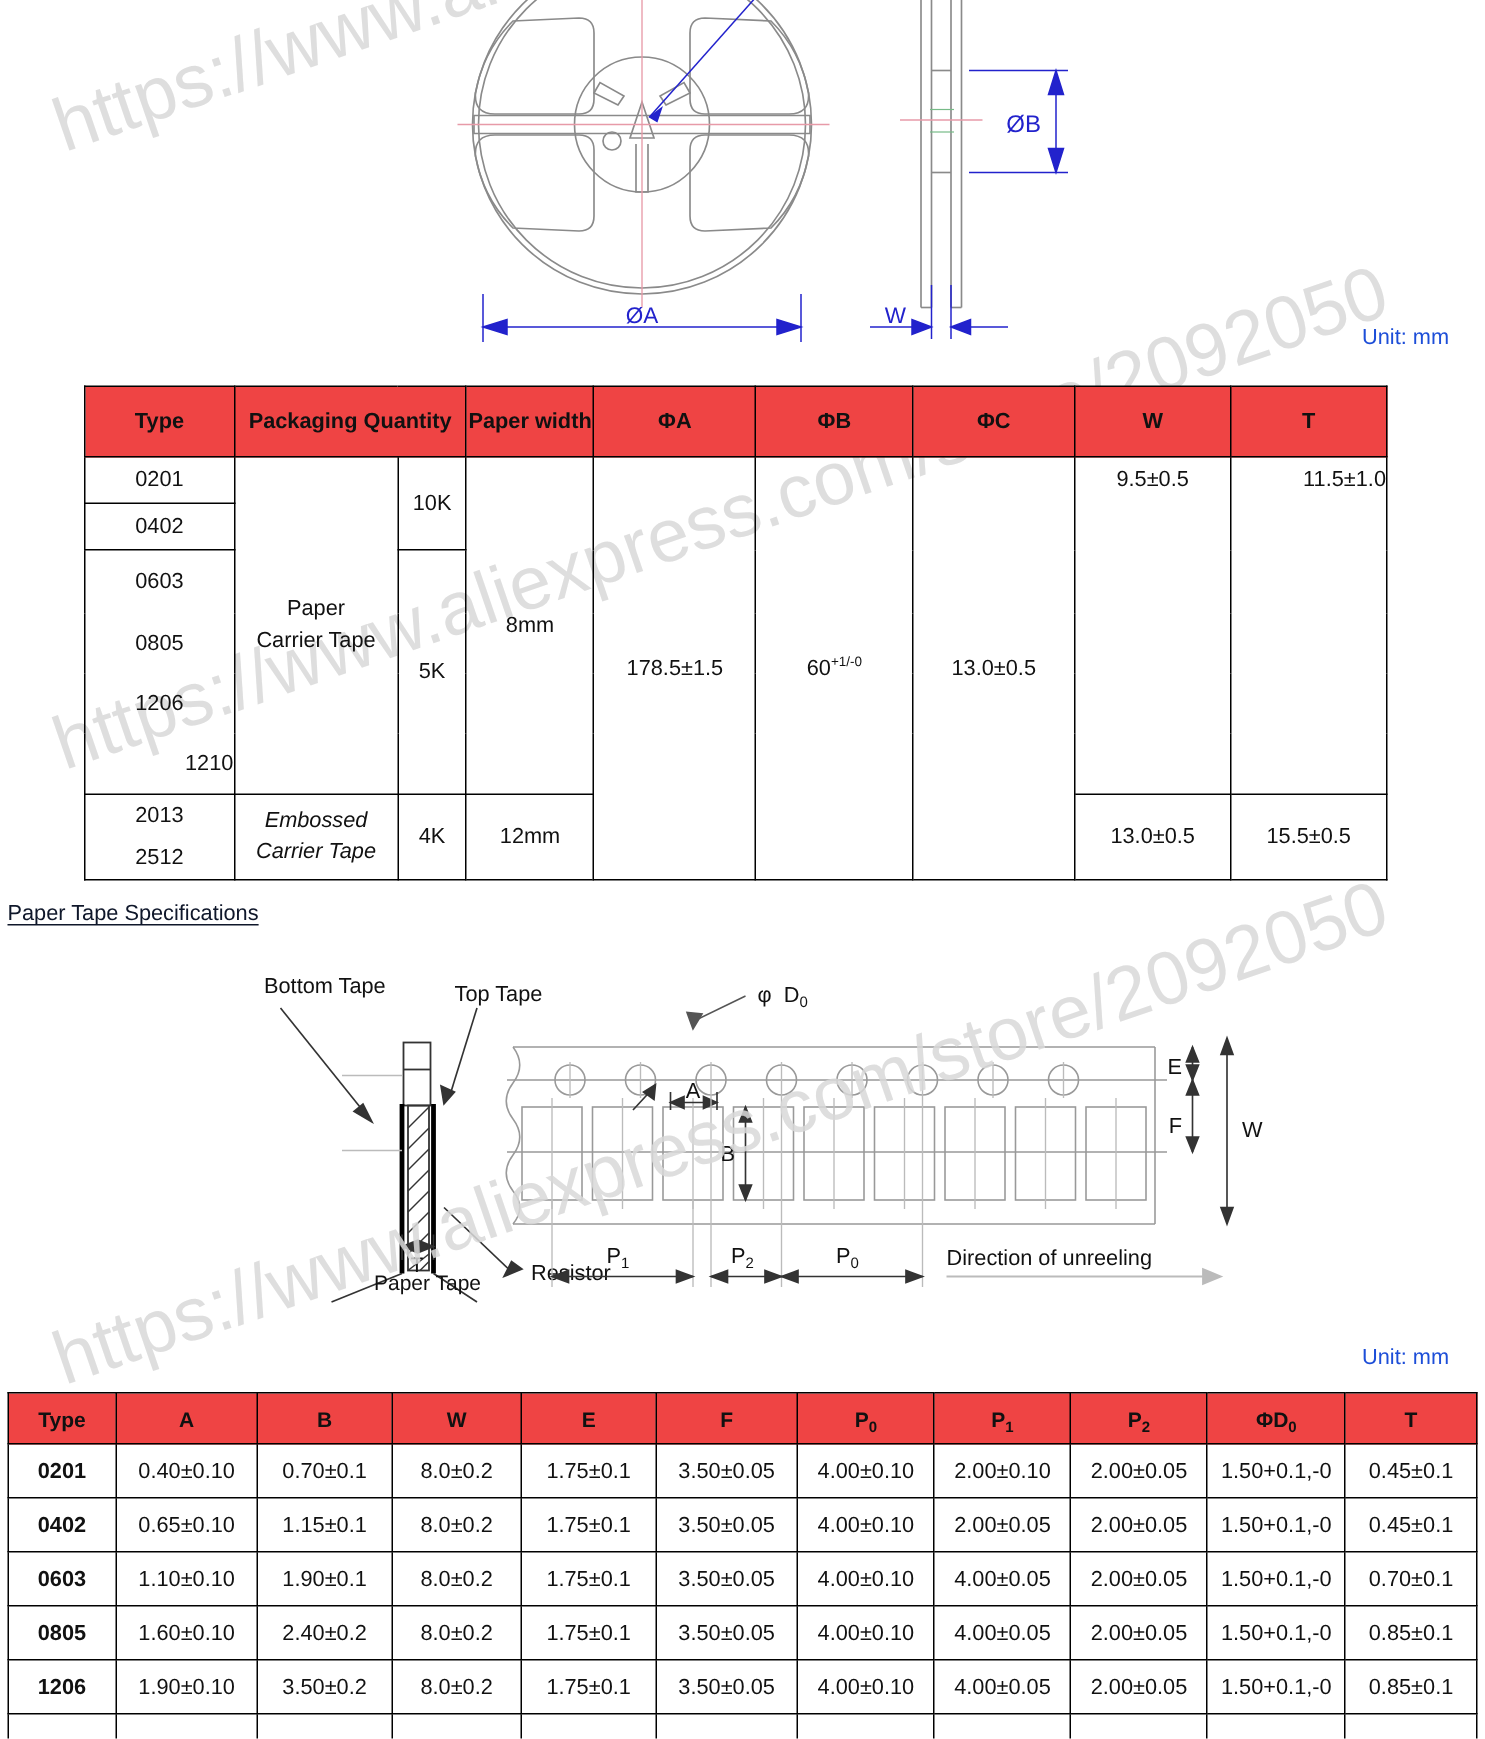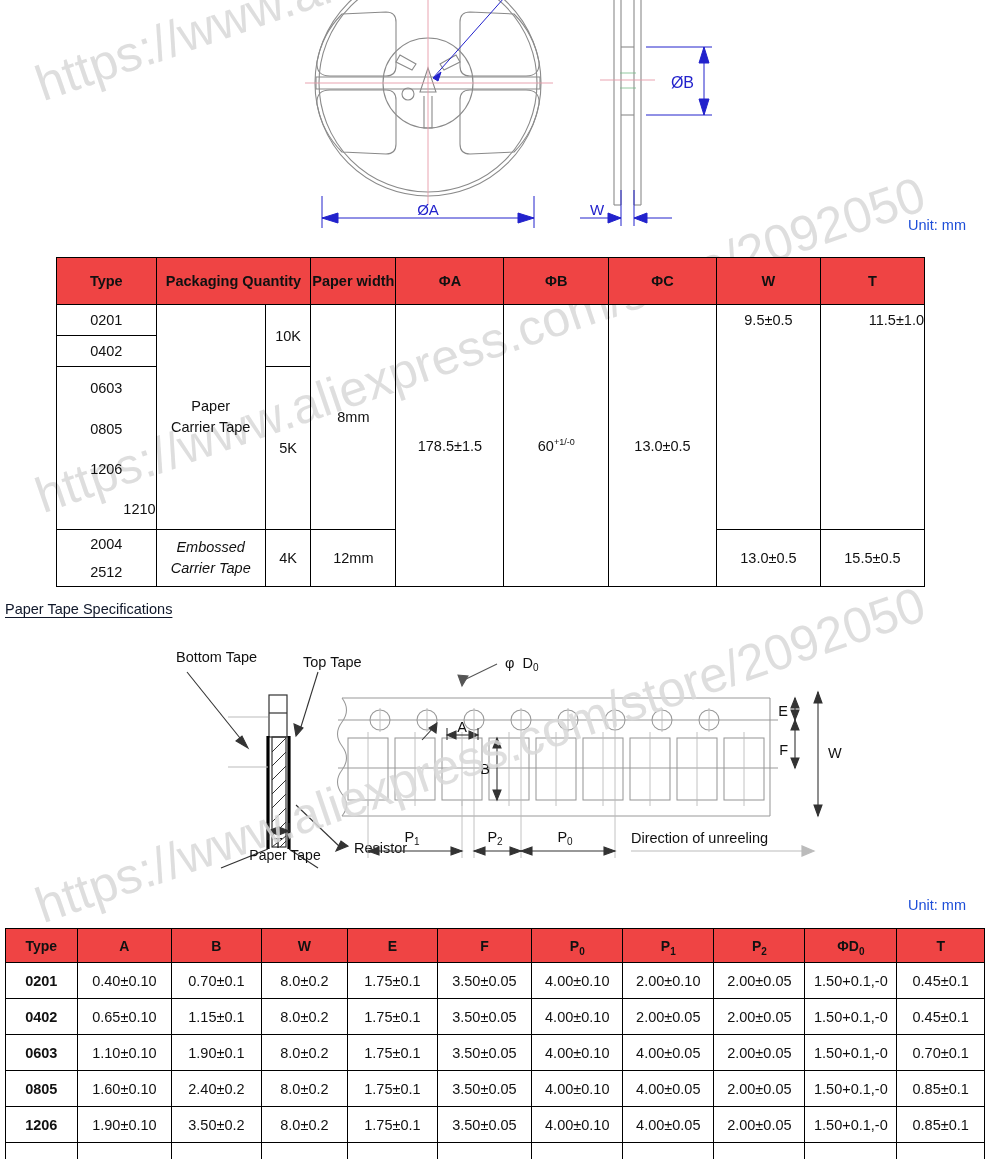--- a/index.html
+++ b/index.html
@@ -194,21 +194,21 @@
 
     <tr>
       <td style="height:40px;border-top:none;border-bottom:none;">1206</td>
     </tr>
 
     <tr>
       <td style="height:40px;border-top:none;text-align:right;">1210</td>
     </tr>
 
     <tr>
-      <td style="height:28px;border-bottom:none;">2004</td>
+      <td style="height:28px;border-bottom:none;">2013</td>
       <td rowspan="2" style="line-height:1.45;font-style:italic;">
         <div>Embossed</div>
         <div>Carrier Tape</div>
       </td>
       <td rowspan="2">4K</td>
       <td rowspan="2">12mm</td>
       <td rowspan="2">13.0±0.5</td>
       <td rowspan="2">15.5±0.5</td>
     </tr>
 

